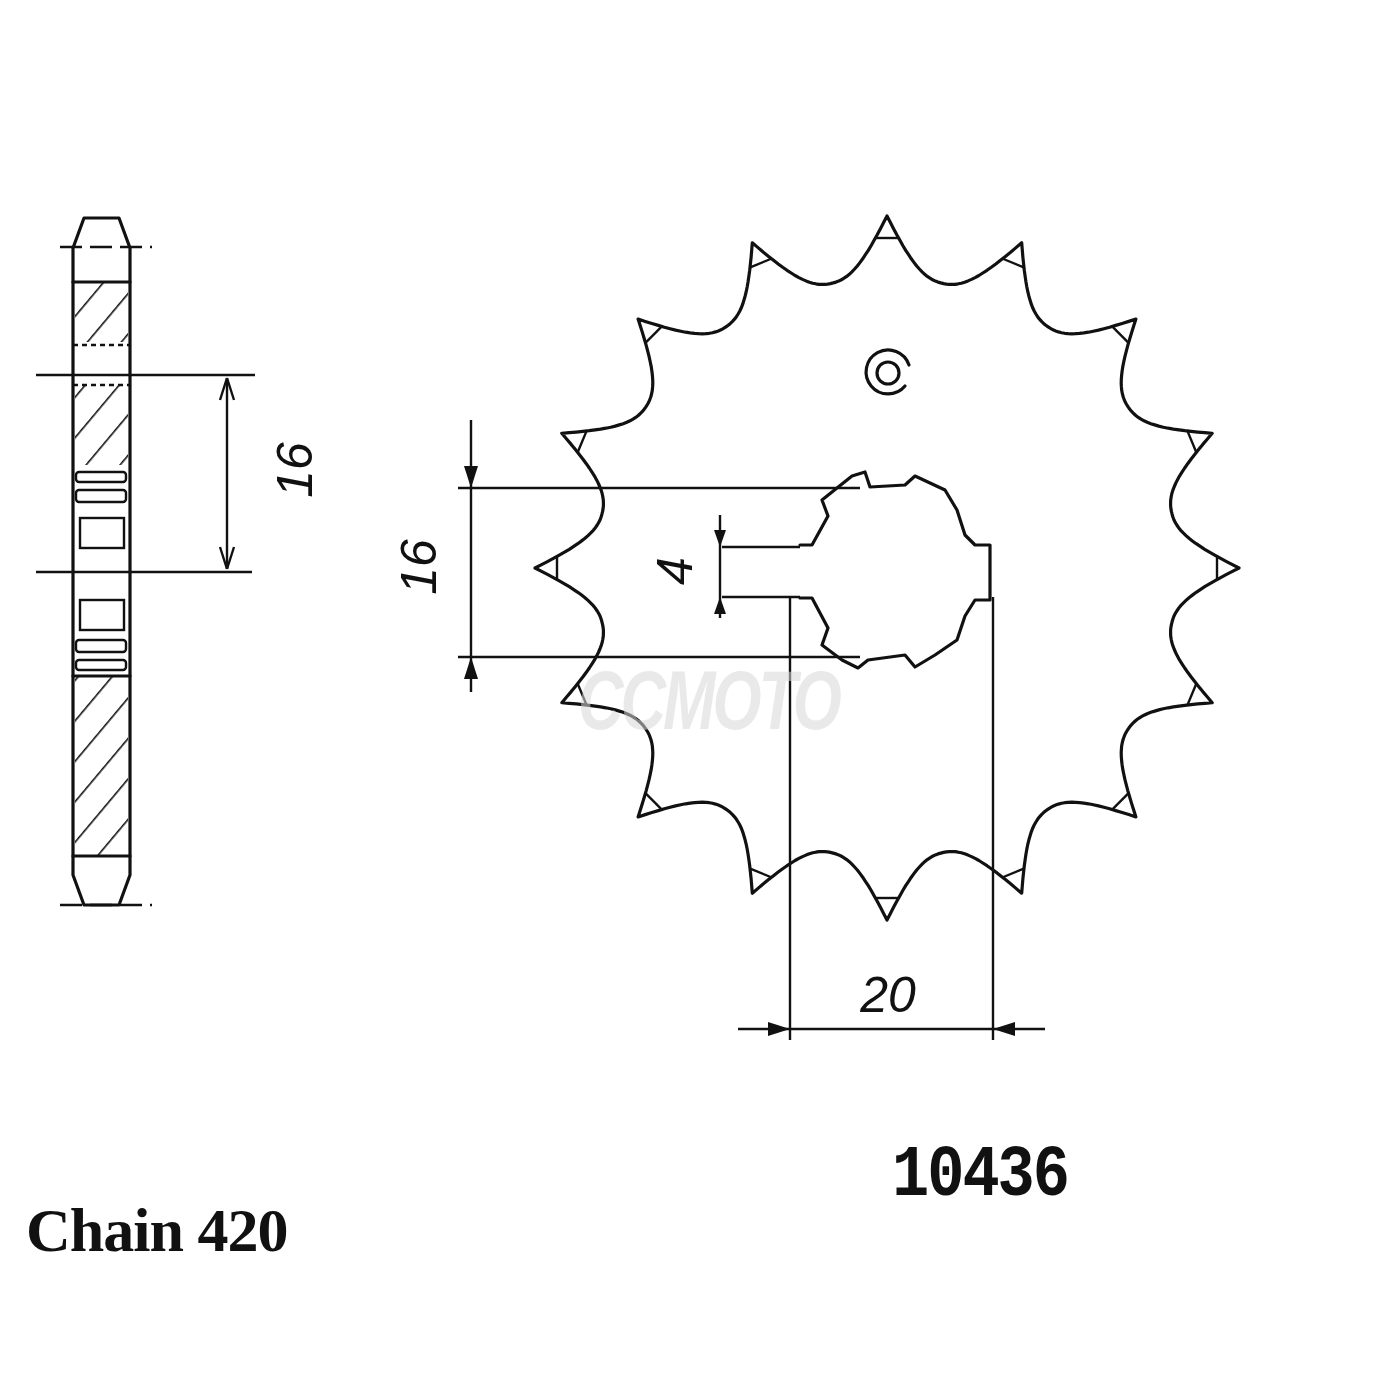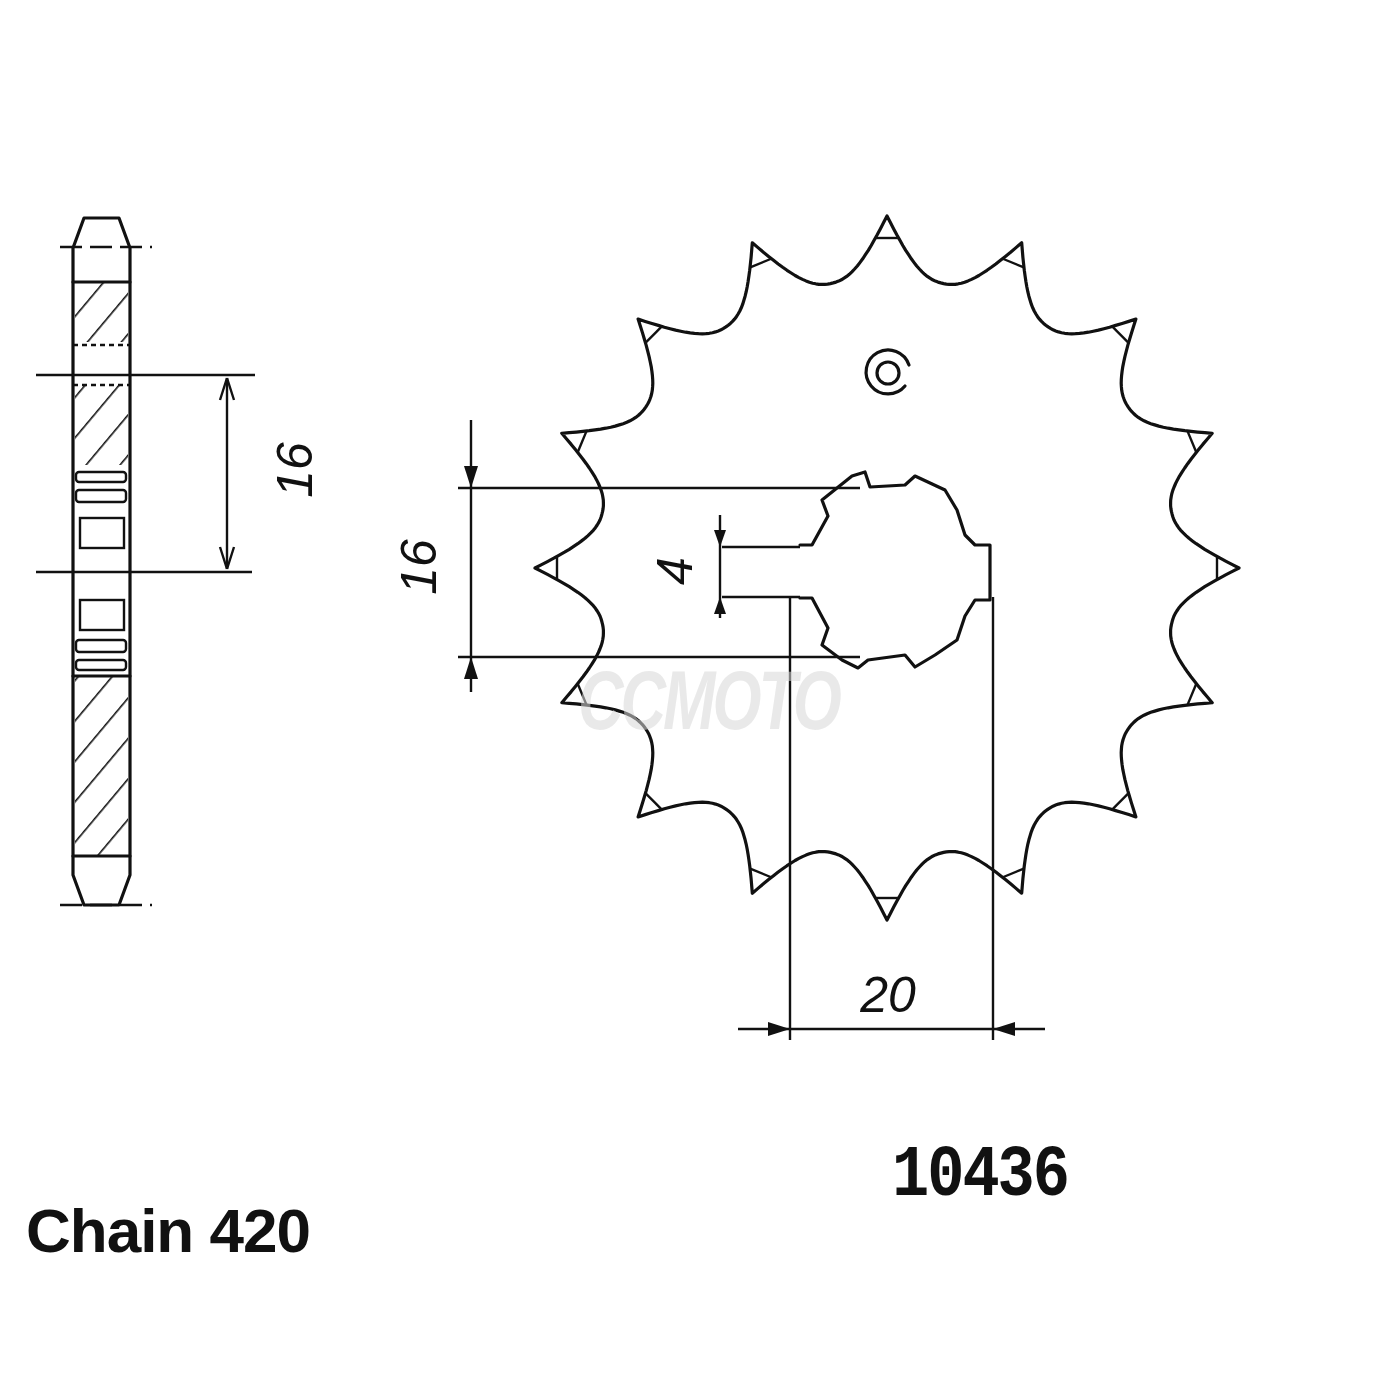--- a/index.html
+++ b/index.html
@@ -8,21 +8,21 @@
     .stroke { fill: none; stroke: #111111; stroke-width: 3.2; stroke-linejoin: round; stroke-linecap: round; }
     .thin { fill: none; stroke: #111111; stroke-width: 2.4; }
     .dim-text { font-family: "Liberation Sans", sans-serif; font-size: 50px; fill: #111111; font-style: italic; }
     .part-number {
       position: absolute; left: 892px; top: 1135px;
       font-family: "Liberation Mono", monospace; font-size: 62px; font-weight: bold;
       color: #111111; letter-spacing: -2px; transform: scaleY(1.15); transform-origin: top left;
     }
     .chain-label {
       position: absolute; left: 26px; top: 1195px;
-      font-family: Liberation Sans, sans-serif; font-size: 62px; font-weight: bold;
+      font-family: Liberation Serif, serif; font-size: 62px; font-weight: bold;
       color: #111111; letter-spacing: -1px;
     }
     .watermark {
       position: absolute; left: 578px; top: 652px;
       font-family: "Liberation Sans", sans-serif; font-size: 84px; font-weight: bold; font-style: italic;
       color: #d8d8d8; opacity: 0.55; letter-spacing: -4px; transform: scaleX(0.75); transform-origin: left top;
     }
   </style>
 </head>
 <body>

